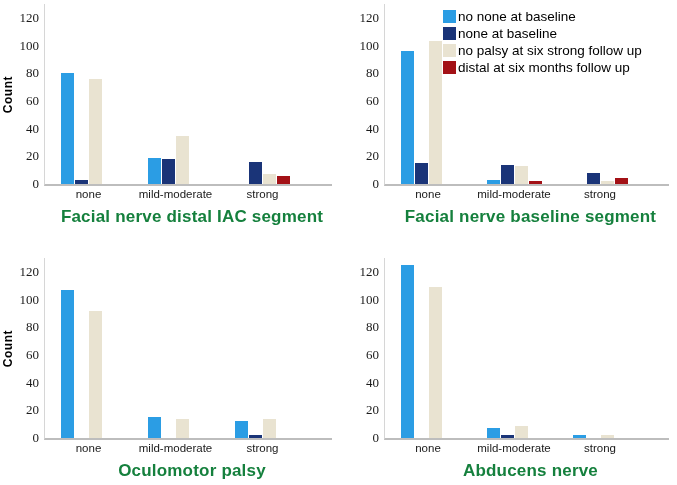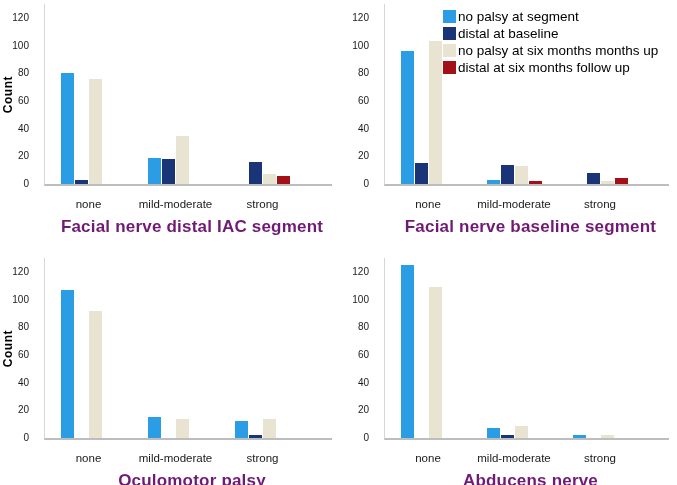--- a/index.html
+++ b/index.html
@@ -24,22 +24,22 @@
   }
   .ylabel-text {
     writing-mode:vertical-rl;
     transform:rotate(180deg);
     font-size:12px; font-weight:bold; color:#000;
     letter-spacing:0.5px;
     white-space:nowrap;
   }
   .yaxis { position:relative; width:28px; height:182px; flex:0 0 28px; }
   .ytick {
-    position:absolute; right:15px; height:12px; line-height:12px;
-    font-size:10px; color:#1a1a1a;
+    position:absolute; right:5px; height:12px; line-height:12px;
+    font-size:13px; color:#1a1a1a;font-family:Liberation Serif, serif;
   }
   .plot-col { flex:1 1 auto; margin-right:8px; min-width:0; }
   .plot {
     position:relative;
     height:180px;
     border-left:1px solid #d6d6d6;
     border-bottom:2px solid #bdbdbd;
     display:grid;
     grid-template-columns:repeat(3, 1fr);
     align-items:end;
@@ -51,30 +51,30 @@
   .bar:last-child { margin-right:0; }
   .xcats {
     display:grid;
     grid-template-columns:repeat(3, 1fr);
     padding-right:26px;
     padding-left:1px;
   }
   .xcat {
     justify-self:center;
     font-size:11.5px; color:#1a1a1a;
-    padding-top:12px;
+    padding-top:2px;
     white-space:nowrap;
   }
   .chart-title {
     margin-left:44px;
     margin-top:7px;
     text-align:center;
     font-size:17px;
     font-weight:bold;
-    color:#701a75;
+    color:#15803d;
     letter-spacing:0.2px;
   }
   .legend {
     position:absolute;
     left:443px; top:8px;
     display:flex; flex-direction:column;
     gap:1px;
     background:transparent;
   }
   .legend-item { display:flex; align-items:center; height:16px; }
@@ -266,29 +266,29 @@
             <div class="xcat">strong</div>
           </div>
       </div>
     </div>
     <div class="chart-title">Abducens nerve</div>
   </div>
 
   <div class="legend">
     <div class="legend-item">
       <span class="legend-swatch" style="background: rgb(43, 157, 228);"></span>
-      <span class="legend-label">no palsy at segment</span>
+      <span class="legend-label">no none at baseline</span>
     </div>
     <div class="legend-item">
       <span class="legend-swatch" style="background: rgb(26, 52, 120);"></span>
-      <span class="legend-label">distal at baseline</span>
+      <span class="legend-label">none at baseline</span>
     </div>
     <div class="legend-item">
       <span class="legend-swatch" style="background: rgb(233, 227, 209);"></span>
-      <span class="legend-label">no palsy at six months months up</span>
+      <span class="legend-label">no palsy at six strong follow up</span>
     </div>
     <div class="legend-item">
       <span class="legend-swatch" style="background: rgb(163, 17, 22);"></span>
       <span class="legend-label">distal at six months follow up</span>
     </div>
   </div>
 
 </div>
 
 </body></html>

